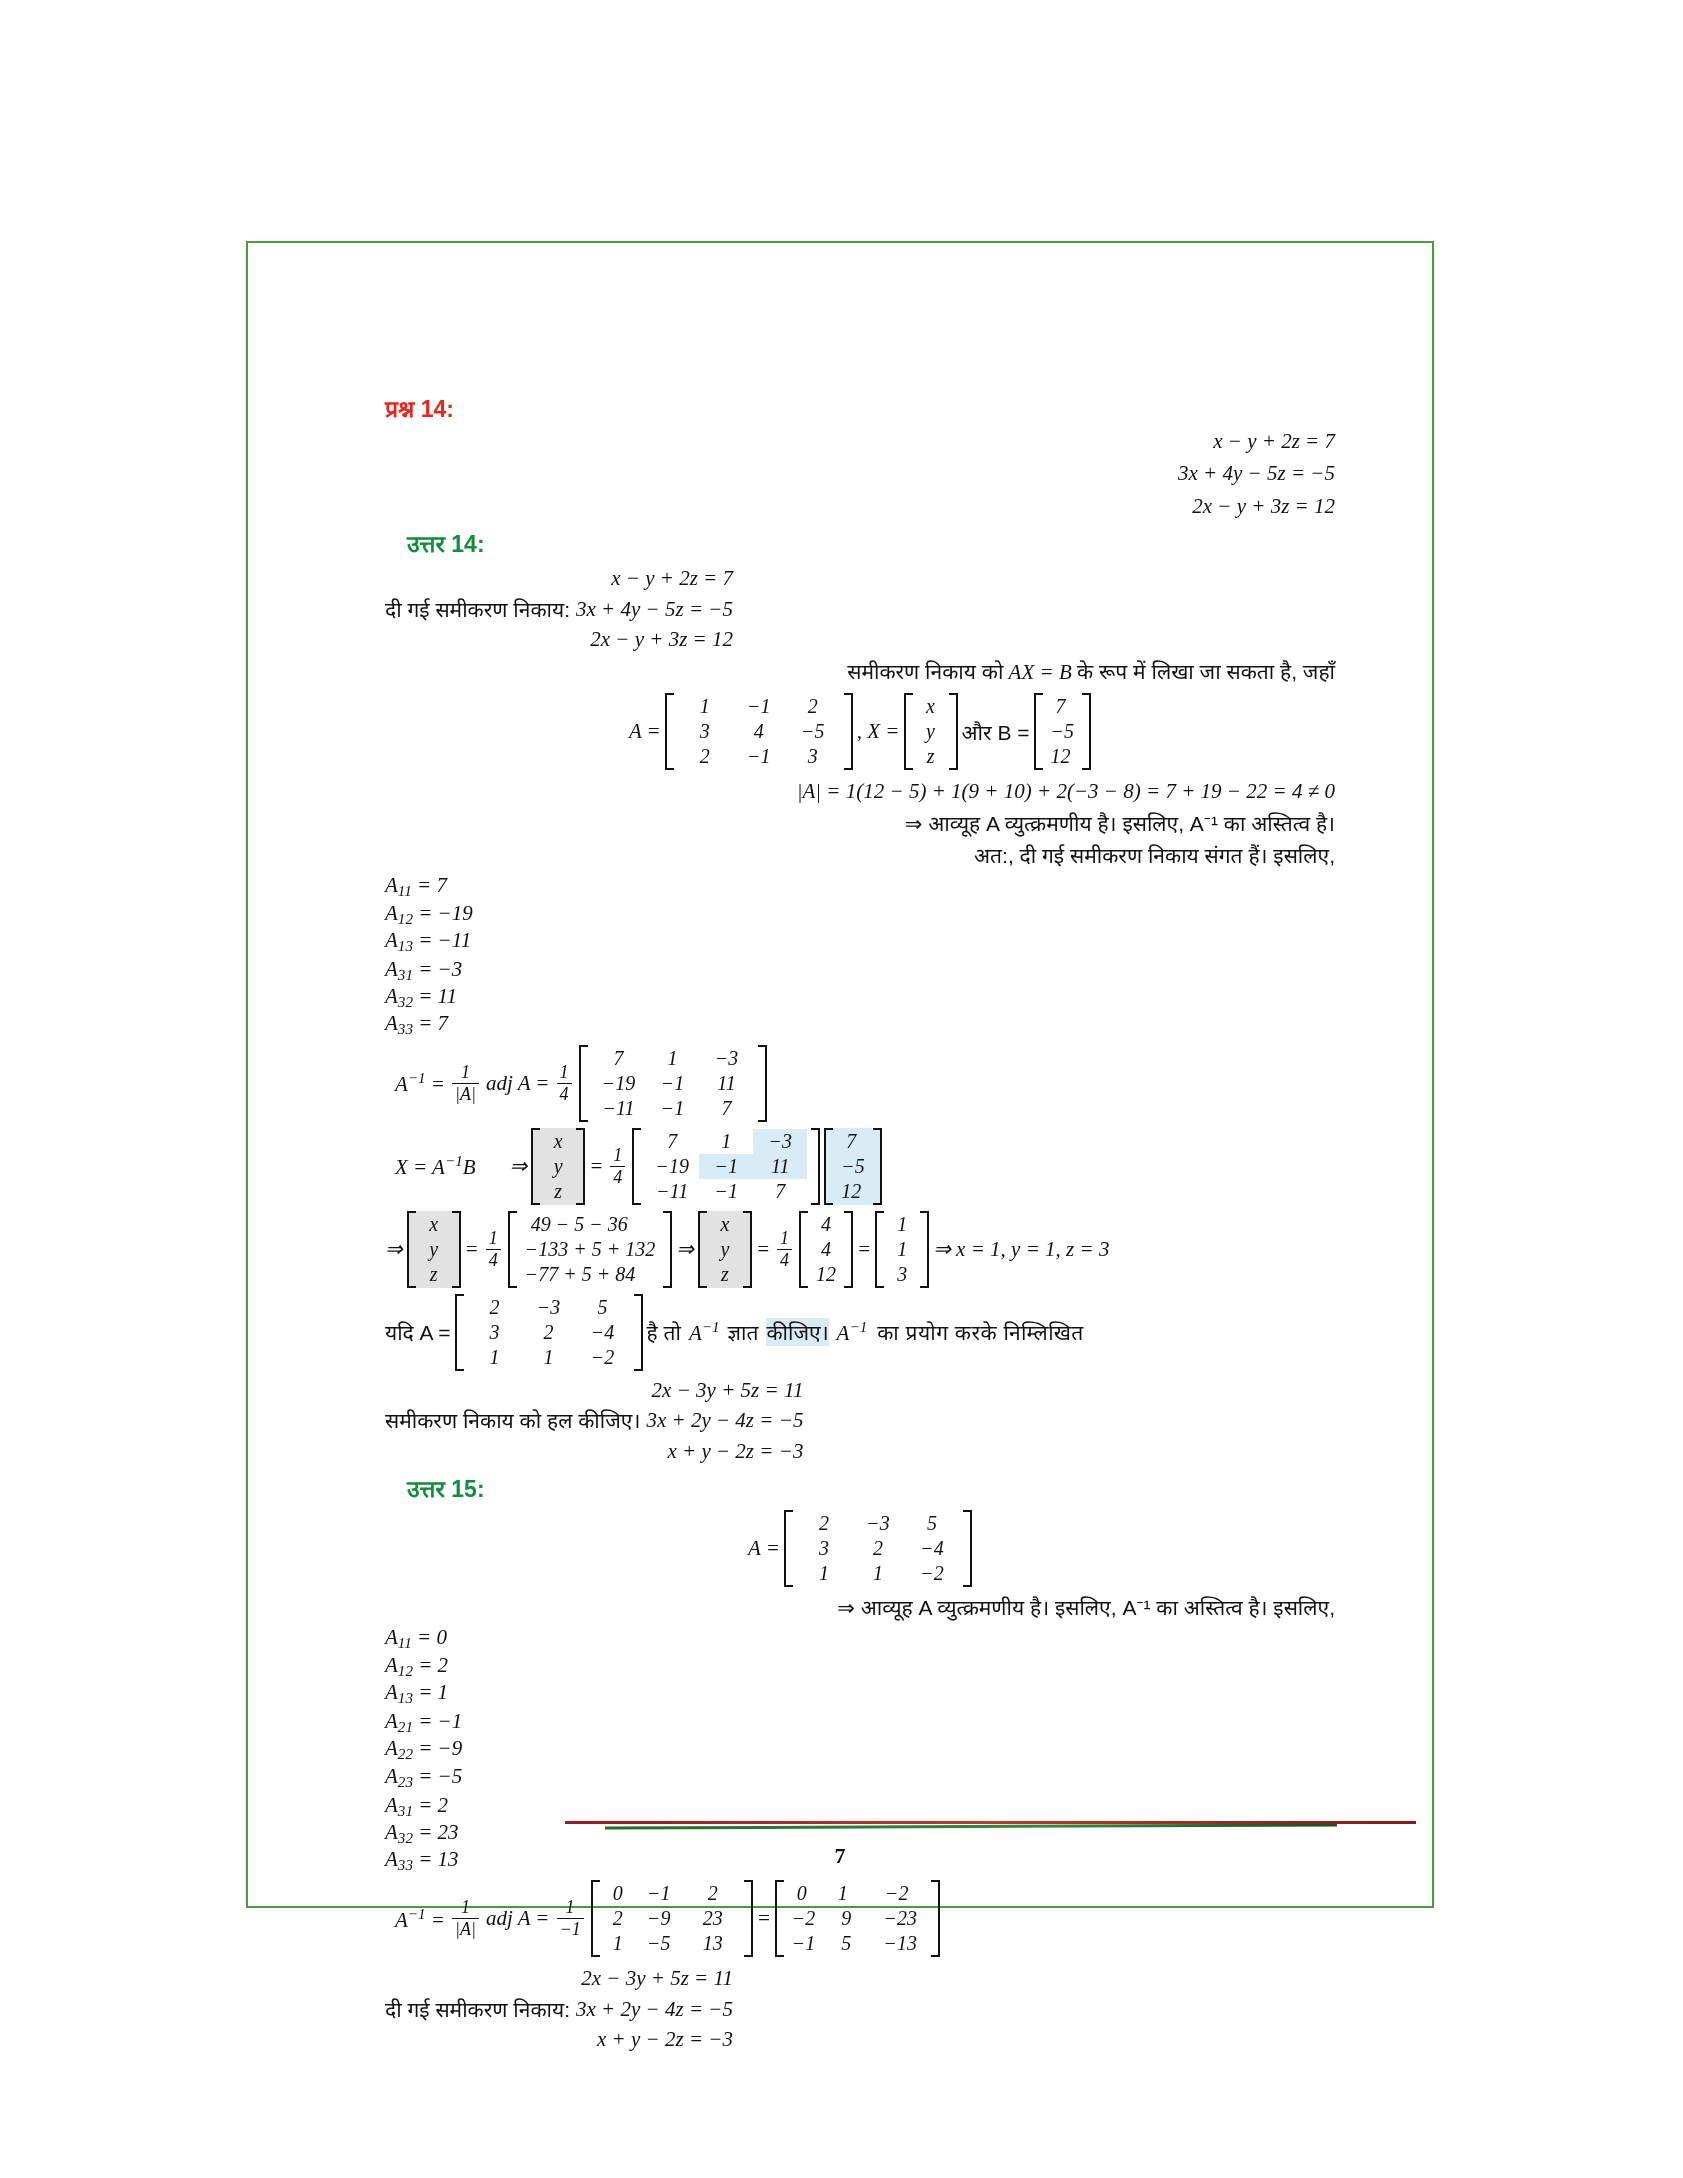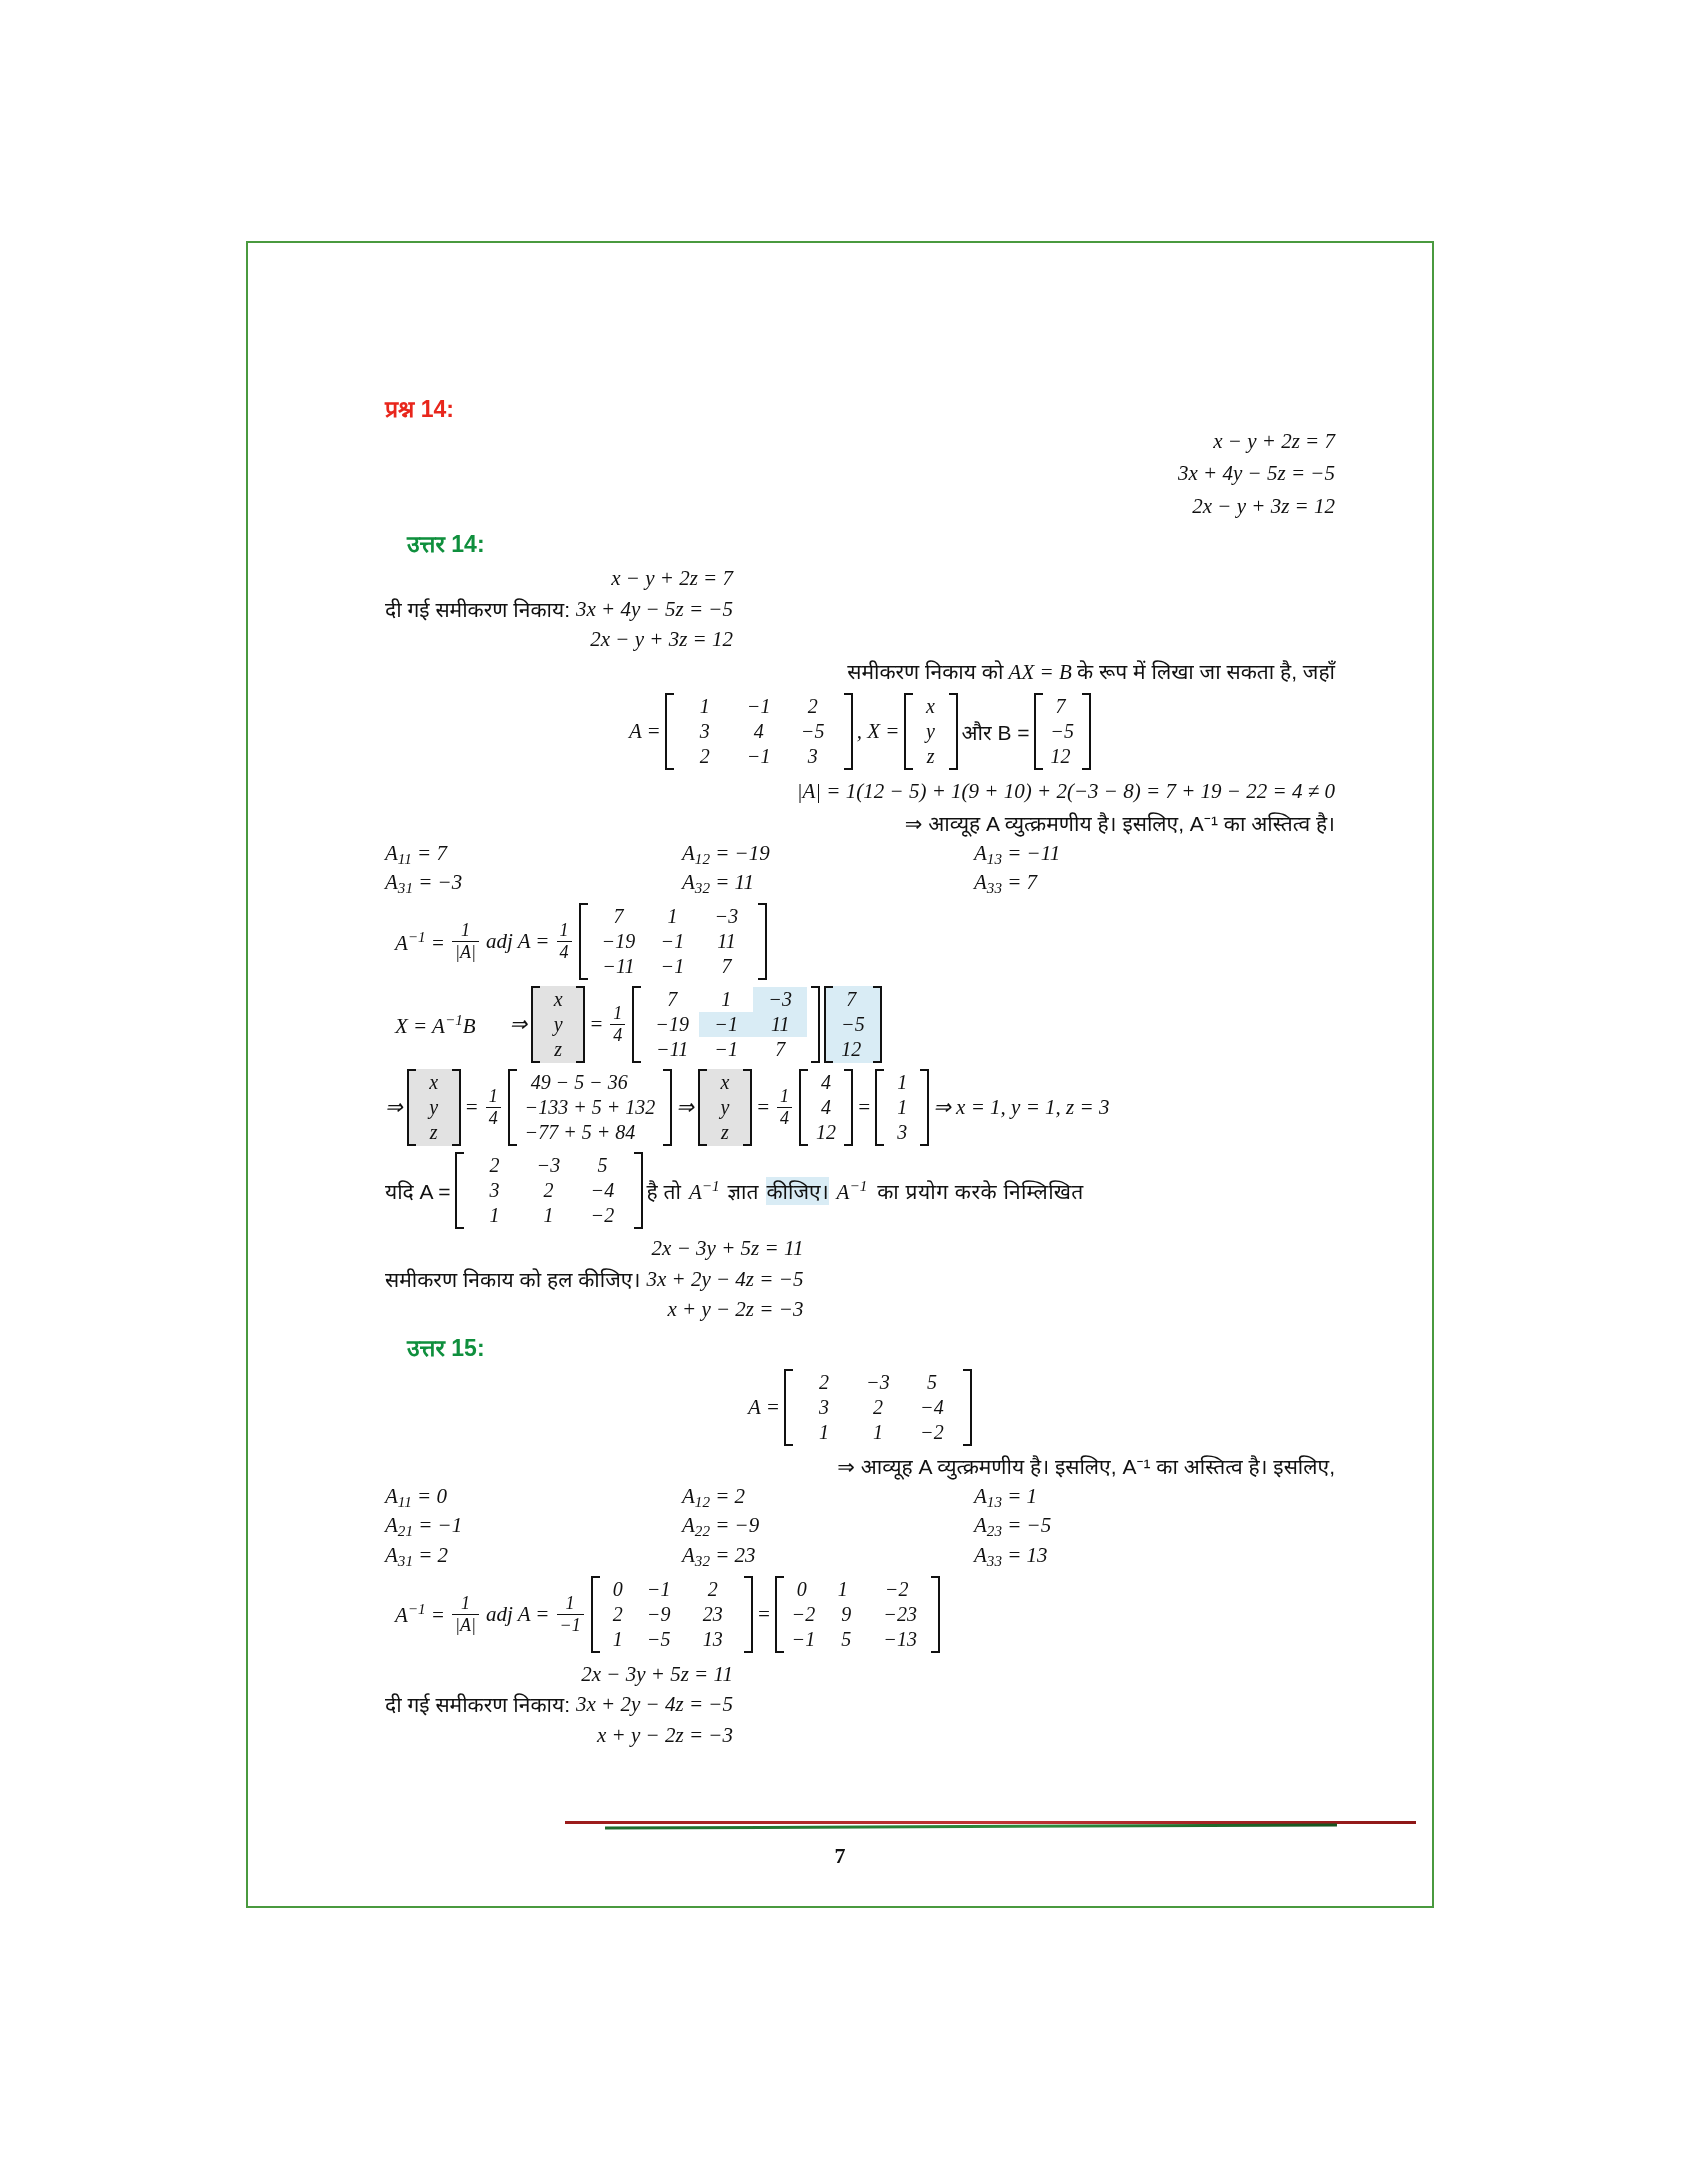--- a/index.html
+++ b/index.html
@@ -124,20 +124,21 @@
     flex-wrap: nowrap;
     gap: 4px;
     margin: 6px 0;
     font-size: 21px;
   }
   .cofactors {
     display: flex;
     margin: 2px 0;
     font-size: 21px;
     font-style: italic;
+    flex-direction: column;
   }
   .cofactors .c1 { width: 297px; }
   .cofactors .c2 { width: 292px; }
   .cofactors .c3 { width: 198px; }
   .sub { font-size: 0.72em; vertical-align: -0.28em; font-style: italic; }
   .sup { font-size: 0.72em; vertical-align: 0.5em; font-style: italic; }
   .hl-blue { background: #d9ecf5; }
   .hl-grey { background: #e2e2e2; }
   .footer-rule {
     position: absolute;
@@ -257,20 +258,21 @@
           <span class="mrow">
               <span class="mcell narrow">12</span>
             </span>
         </span>
         <span class="mbrk mbrk-r"></span>
       </span>
     </div>
 
     <div class="line math">|A| = 1(12 − 5) + 1(9 + 10) + 2(−3 − 8) = 7 + 19 − 22 = 4 ≠ 0</div>
     <div class="line hindi">⇒  आव्यूह A व्युत्क्रमणीय है। इसलिए, A⁻¹ का अस्तित्व है।</div>
+    <div class="line hindi">अत:, दी गई समीकरण निकाय संगत हैं। इसलिए,</div>
 
     <div class="cofactors">
       <span class="c1">A<span class="sub">11</span> = 7</span>
       <span class="c2">A<span class="sub">12</span> = −19</span>
       <span class="c3">A<span class="sub">13</span> = −11</span>
     </div>
     <div class="cofactors">
       <span class="c1">A<span class="sub">31</span> = −3</span>
       <span class="c2">A<span class="sub">32</span> = 11</span>
       <span class="c3">A<span class="sub">33</span> = 7</span>

